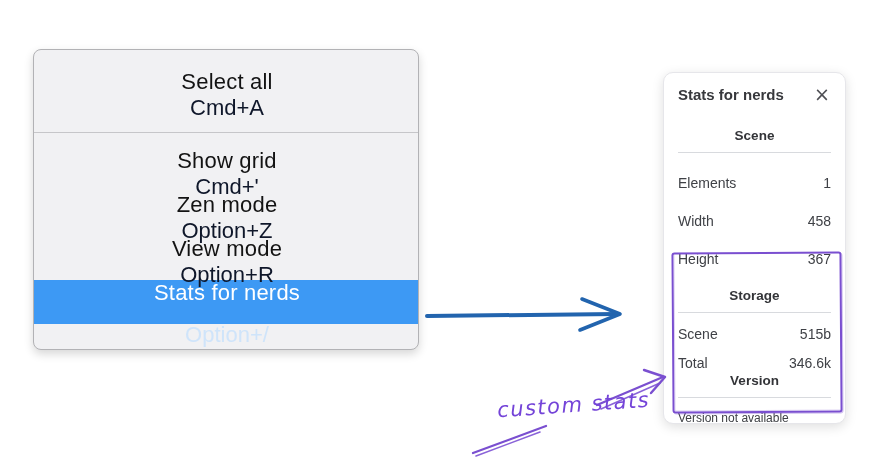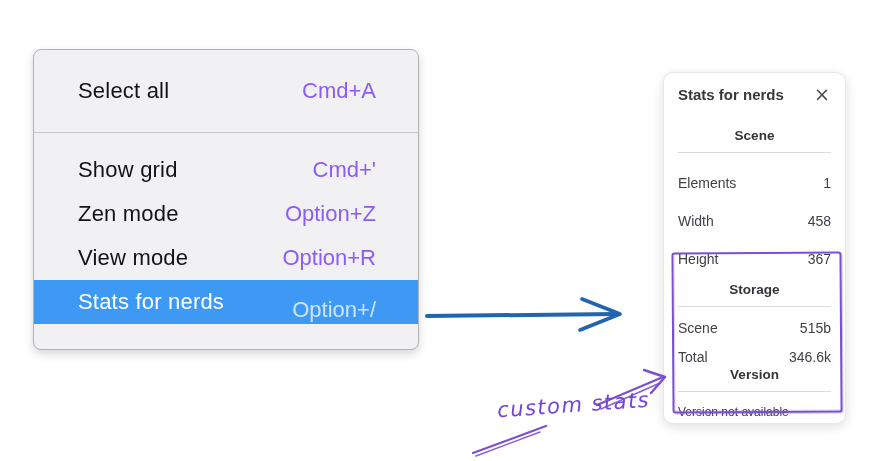--- a/index.html
+++ b/index.html
@@ -32,23 +32,24 @@
     border-top: 1px solid #c6c6c9;
   }
   .menu-item {
     height: 44px;
     display: flex;
     align-items: center;
     justify-content: space-between;
     padding: 0 42px 0 44px;
     font-size: 22px;
     cursor: default;
+    flex-direction: column;
   }
   .menu-item .mi-label { color: #131313; letter-spacing: 0.2px; }
-  .menu-item .mi-shortcut { color: #8b5cf6; }
+  .menu-item .mi-shortcut { color: #0f172a; }
   .menu-item.highlighted { background: #3d99f4; }
   .menu-item.highlighted .mi-label { color: #ffffff; }
   .menu-item.highlighted .mi-shortcut { color: #cfe4fa; margin-top: 16px; }
 
   
   .arrow-svg { position: absolute; pointer-events: none; }
 
   
   .stats-panel {
     position: absolute;
@@ -81,21 +82,21 @@
     padding: 0 1px;
     font-family: "DejaVu Sans", sans-serif;
   }
   .section-heading {
     text-align: center;
     font-weight: bold;
     font-size: 13.5px;
     color: #333438;
   }
   .heading-scene   { margin-top: 24px; }
-  .heading-storage { margin-top: 15px; }
+  .heading-storage { margin-top: 21px; }
   .heading-version { margin-top: 2px; }
   .rule {
     height: 0;
     border-top: 1px solid #d8dade;
     margin-top: 9px;
   }
   .stat-row {
     display: flex;
     align-items: center;
     justify-content: space-between;

